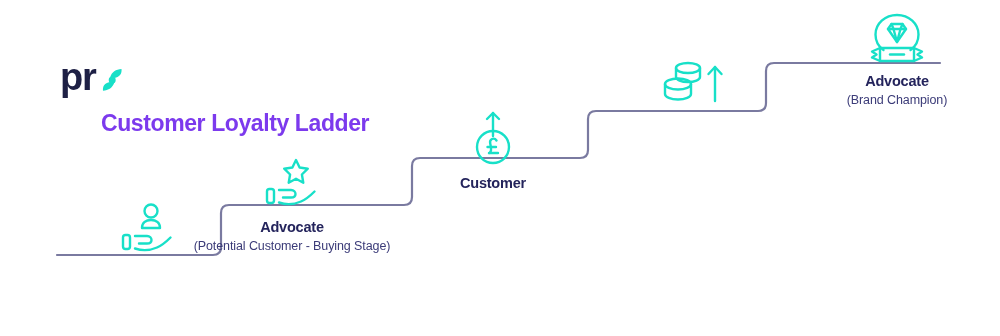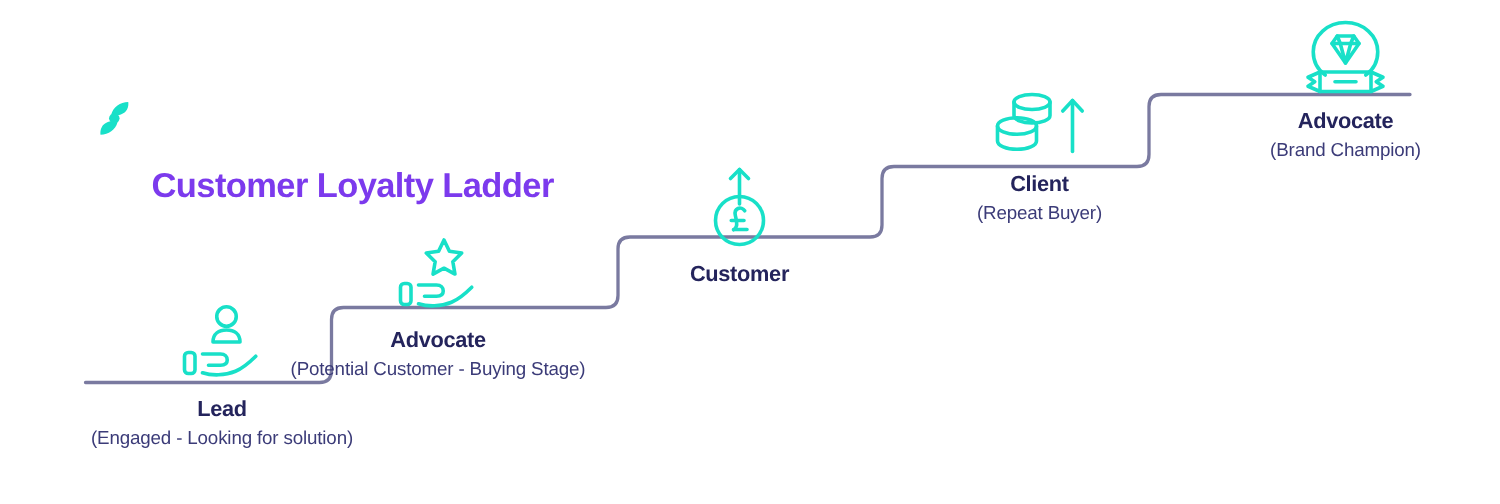--- a/index.html
+++ b/index.html
@@ -117,20 +117,21 @@
   #step-client    { width: 230px; }
   #step-advocate  { width: 290px; }
 </style>
 </head>
 <body>
 
 <div id="infographic">
 
   <div class="logo">
     <span class="logo-text">
+      <span>pr</span>
         <span class="logo-mark"><svg width="30" height="30" viewBox="0 0 30 30" xmlns="http://www.w3.org/2000/svg">
           <path d="M24.5 4.0 C19.0 4.2 14.6 7.2 13.2 12.2 C16.6 13.8 21.6 12.6 23.6 9.2 C24.6 7.5 24.7 5.6 24.5 4.0 Z" fill="#18e0c8"></path>
           <path d="M6.0 25.8 C11.5 25.6 15.9 22.6 17.3 17.6 C13.9 16.0 8.9 17.2 6.9 20.6 C5.9 22.3 5.8 24.2 6.0 25.8 Z" fill="#18e0c8"></path>
           <circle cx="15.2" cy="14.9" r="3.5" fill="#18e0c8"></circle>
         </svg></span>
     </span>
   </div>
 
   <div class="page-title">Customer Loyalty Ladder</div>
 
@@ -158,24 +159,20 @@
   <div class="step" id="step-lead">
     <div class="step-icon">
       <svg width="62" height="56" viewBox="0 0 62 56" xmlns="http://www.w3.org/2000/svg" fill="none" stroke="#18e0c8" stroke-width="2.4" stroke-linecap="round" stroke-linejoin="round">
         <circle cx="34" cy="9" r="6.5"></circle>
         <path d="M25 26 C25 20.5 29 18 34 18 C39 18 43 20.5 43 26 Z"></path>
         <rect x="6" y="33" width="7" height="14" rx="2.5"></rect>
         <path d="M18 34 L30 34 C33 34 34.5 36 34.5 38 C34.5 40 33 41.5 30 41.5 L22 41.5"></path>
         <path d="M18 46.5 C24 48.5 33 48.5 40 45.5 C46 43 50 39 53.5 35.5"></path>
       </svg>
     </div>
-    <div class="step-text">
-      <div class="step-label">Lead</div>
-      <div class="step-sub">(Engaged - Looking for solution)</div>
-    </div>
   </div>
 
   <div class="step" id="step-prospect">
     <div class="step-icon">
       <svg width="62" height="56" viewBox="0 0 62 56" xmlns="http://www.w3.org/2000/svg" fill="none" stroke="#18e0c8" stroke-width="2.4" stroke-linecap="round" stroke-linejoin="round">
         <path d="M35 4 L38.6 11.5 L46.8 12.7 L40.9 18.5 L42.3 26.7 L35 22.8 L27.7 26.7 L29.1 18.5 L23.2 12.7 L31.4 11.5 Z"></path>
         <rect x="6" y="33" width="7" height="14" rx="2.5"></rect>
         <path d="M18 34 L30 34 C33 34 34.5 36 34.5 38 C34.5 40 33 41.5 30 41.5 L22 41.5"></path>
         <path d="M18 46.5 C24 48.5 33 48.5 40 45.5 C46 43 50 39 53.5 35.5"></path>
       </svg>
@@ -203,24 +200,20 @@
   <div class="step" id="step-client">
     <div class="step-icon">
       <svg width="66" height="50" viewBox="0 0 66 50" xmlns="http://www.w3.org/2000/svg" fill="none" stroke="#18e0c8" stroke-width="2.4" stroke-linecap="round" stroke-linejoin="round">
         <ellipse cx="28" cy="10" rx="12" ry="5"></ellipse>
         <path d="M16 10 L16 19 C16 21.8 21.4 24 28 24 C34.6 24 40 21.8 40 19 L40 10"></path>
         <ellipse cx="18" cy="26" rx="13" ry="5.5"></ellipse>
         <path d="M5 26 L5 36 C5 39 10.8 41.5 18 41.5 C25.2 41.5 31 39 31 36 L31 26"></path>
         <path d="M55 43 L55 9"></path>
         <path d="M48.5 16 L55 9 L61.5 16"></path>
       </svg>
-    </div>
-    <div class="step-text">
-      <div class="step-label">Client</div>
-      <div class="step-sub">(Repeat Buyer)</div>
     </div>
   </div>
 
   <div class="step" id="step-advocate">
     <div class="step-icon">
       <svg width="62" height="54" viewBox="0 0 62 54" xmlns="http://www.w3.org/2000/svg" fill="none" stroke="#18e0c8" stroke-width="2.4" stroke-linecap="round" stroke-linejoin="round">
         <path d="M17.5 38 C12.5 34.5 9.5 29 9.5 22.5 C9.5 11.7 19 3 31 3 C43 3 52.5 11.7 52.5 22.5 C52.5 29 49.5 34.5 44.5 38"></path>
         <path d="M22 17 L40 17 L31 30 Z"></path>
         <path d="M22 17 L25.5 12 L36.5 12 L40 17"></path>
         <path d="M25.5 12 L27.5 17 M36.5 12 L34.5 17 M27.5 17 L31 30 L34.5 17"></path>

